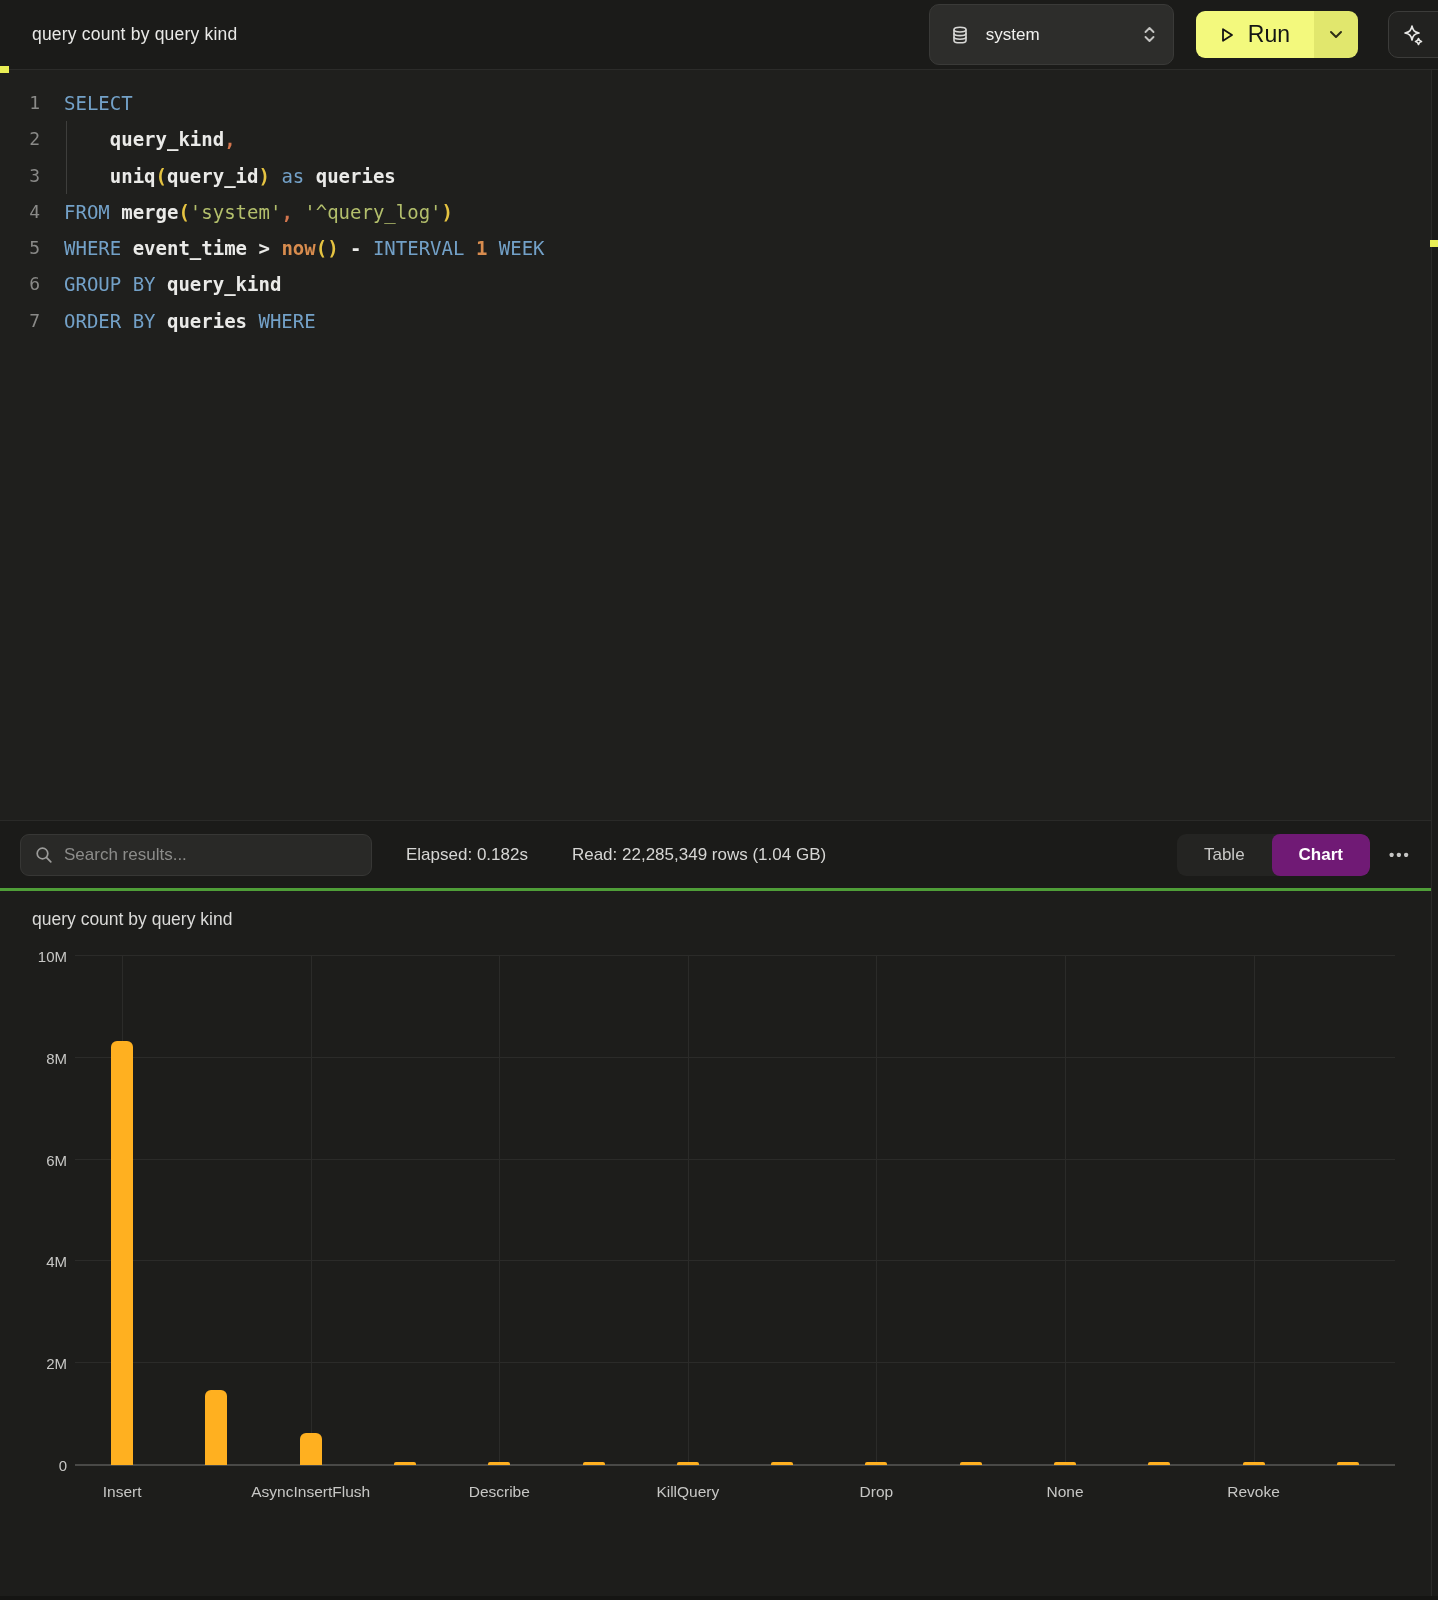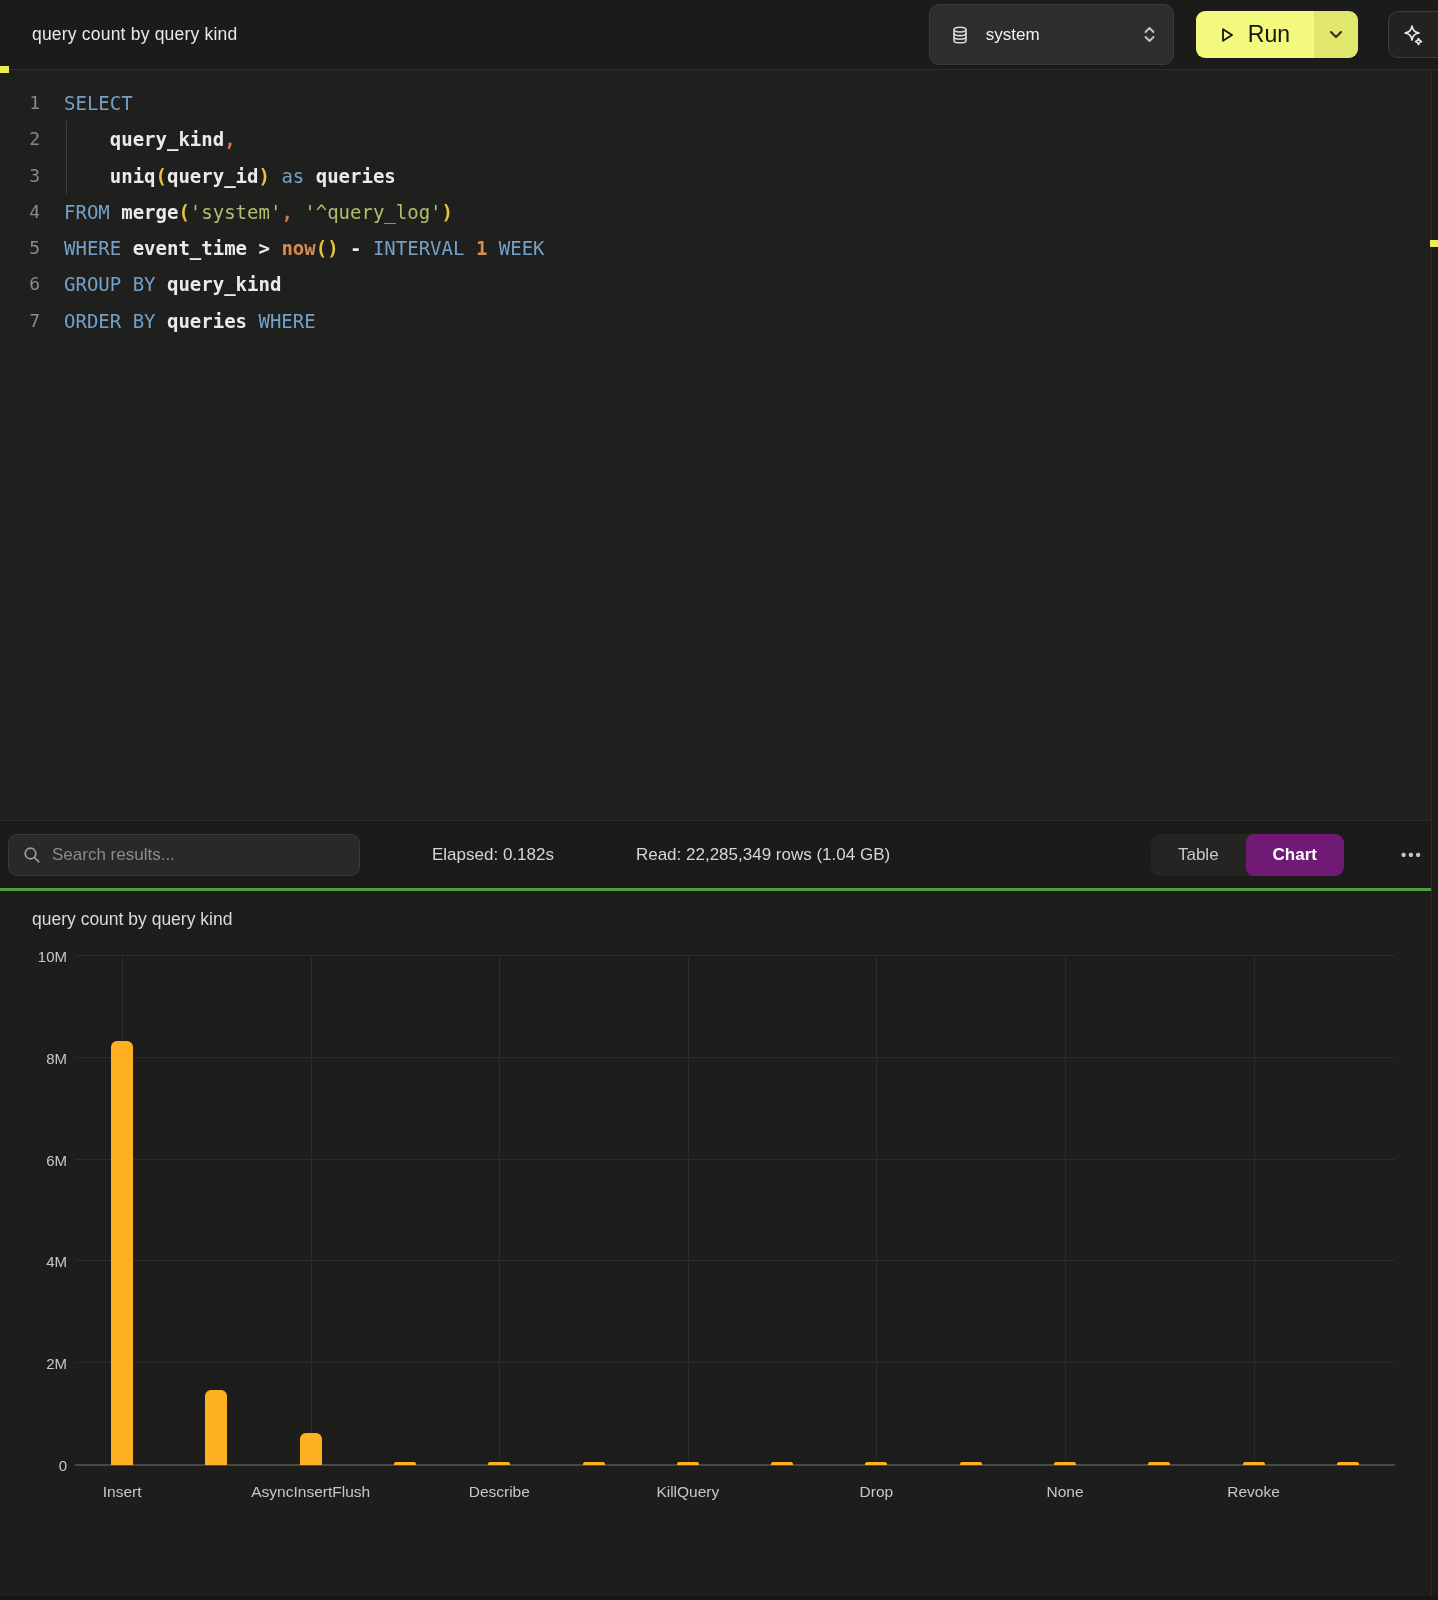--- a/index.html
+++ b/index.html
@@ -57,21 +57,21 @@
 
   
   .right-strip { position: absolute; right: 0; top: 70px; width: 7px; height: 1530px;
     background: #1B1B19; border-left: 1px solid #2A2A28; z-index: 3; }
   .ruler-mark { position: absolute; right: 0; top: 240px; width: 8px; height: 7px; background: #E9EE55; z-index: 4; }
   .bottom-edge { position: absolute; left: 0; right: 0; bottom: 0; height: 4px; background: #151513; z-index: 4; }
 
   
   .results-bar {
     height: 68px; background: #1B1B19; border-top: 1px solid #2A2A28;
-    display: flex; align-items: center; padding: 0 8px; gap: 38px;
+    display: flex; align-items: center; padding: 0 20px;
   }
   .search-box {
     width: 352px; height: 42px; background: #292927; border: 1px solid #373735;
     border-radius: 9px; display: flex; align-items: center; padding: 0 14px; gap: 11px;
   }
   .search-box input {
     background: transparent; border: none; outline: none; width: 100%;
     font-size: 17px; color: #D5D5D3; font-family: "Liberation Sans", sans-serif;
   }
   .search-box input::placeholder { color: #8C8C8A; }

